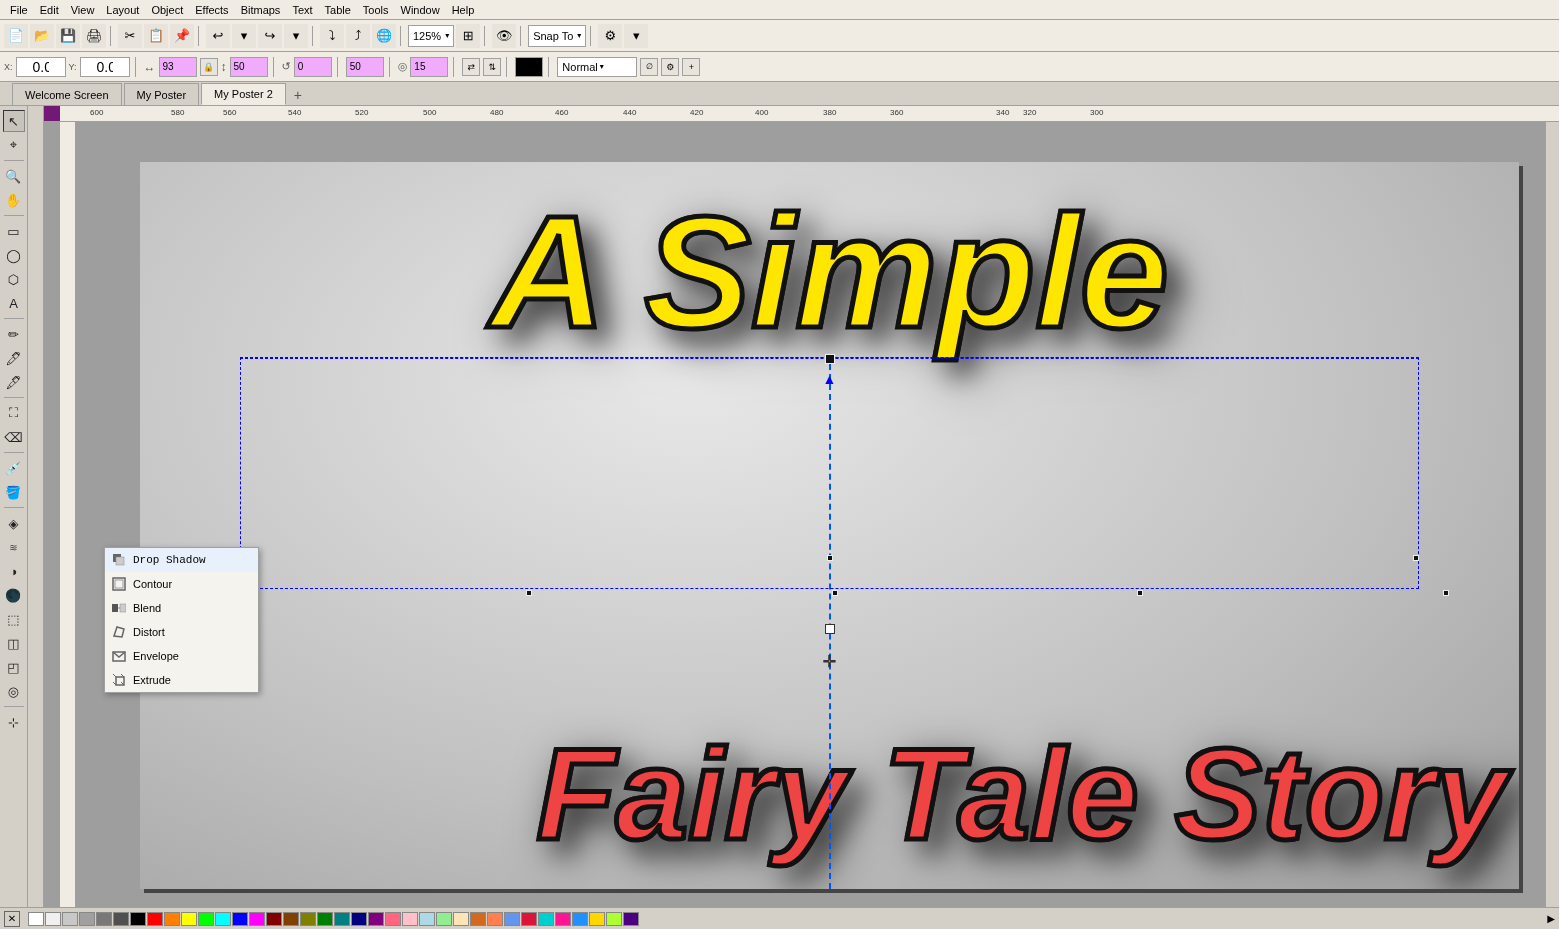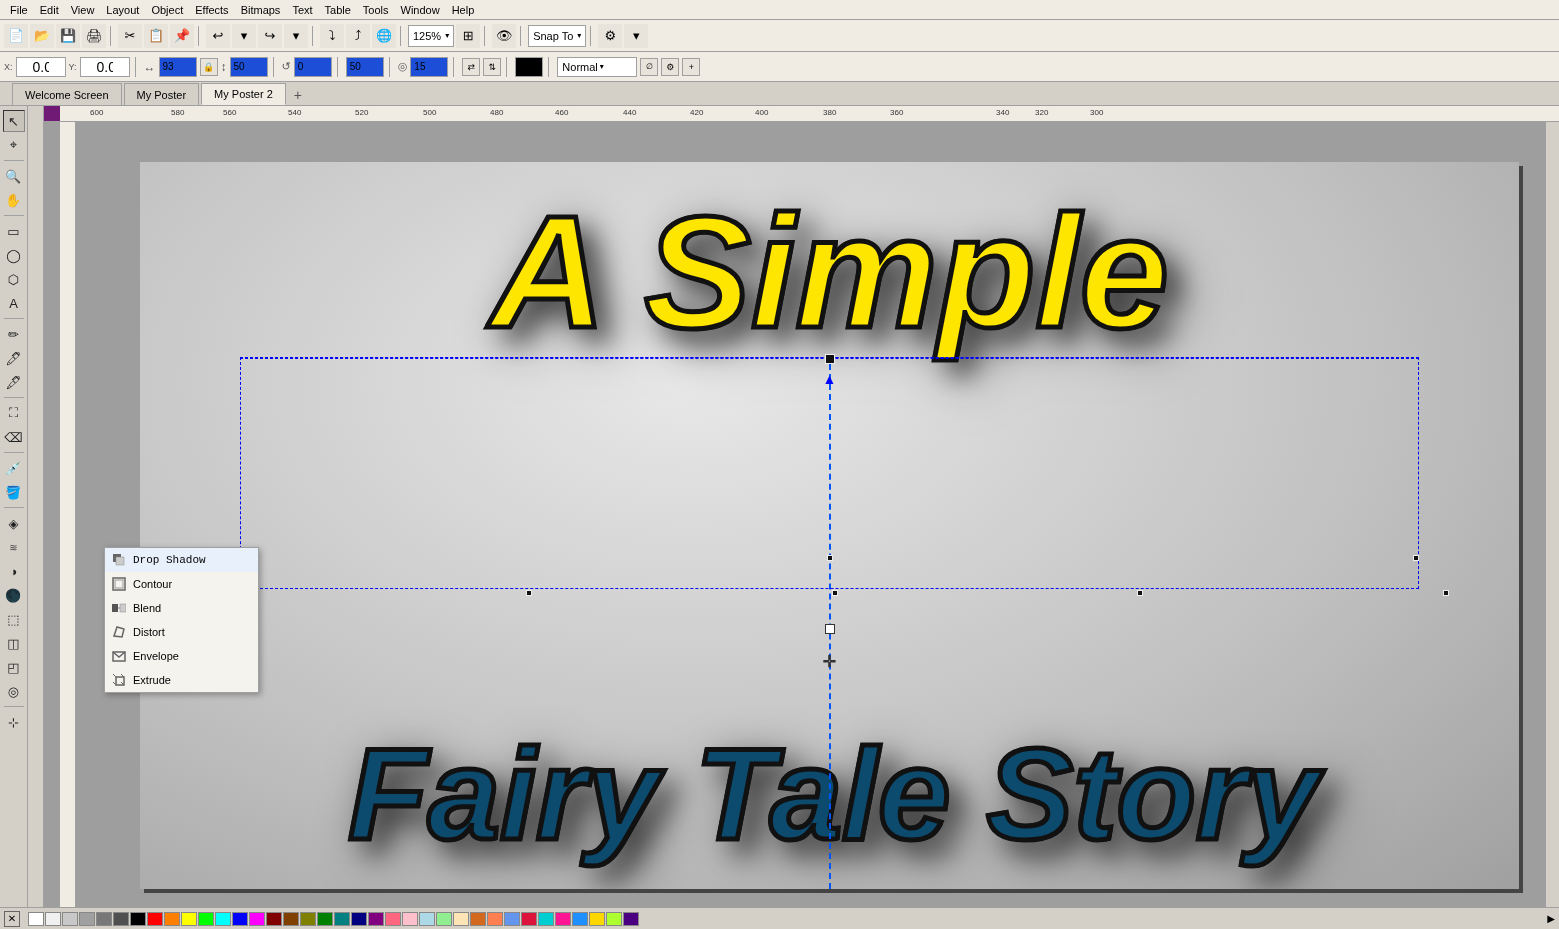--- a/index.html
+++ b/index.html
@@ -12,21 +12,21 @@
     
     .toolbar1 { height: 32px; background: #f0ece4; display: flex; align-items: center; padding: 2px 4px; border-bottom: 1px solid #a0a0a0; gap: 2px; }
     .tb-btn { width: 24px; height: 24px; background: #e8e4dc; border: 1px solid transparent; display: flex; align-items: center; justify-content: center; cursor: pointer; font-size: 13px; }
     .tb-sep { width: 4px; height: 20px; border-left: 1px solid #a0a0a0; margin: 0 2px; }
     .tb-dropdown { height: 22px; background: white; border: 1px solid #a0a0a0; padding: 0 4px; font-size: 11px; display: flex; align-items: center; gap: 4px; cursor: pointer; }
     .tb-dropdown-arrow { font-size: 8px; }
 
     
     .toolbar2 { height: 30px; background: #f0ece4; display: flex; align-items: center; padding: 2px 4px; border-bottom: 1px solid #a0a0a0; gap: 3px; }
     .tb2-input { width: 50px; height: 20px; border: 1px solid #a0a0a0; background: white; padding: 0 16px; font-size: 14px; }
-    .tb2-input-med { width: 38px; height: 20px; border: 1px solid #a0a0a0; background: #1d4ed8; padding: 0 3px; font-size: 10px; }
+    .tb2-input-med { width: 38px; height: 20px; border: 1px solid #a0a0a0; background: #f0abfc; padding: 0 3px; font-size: 10px; }
     .tb2-btn { width: 18px; height: 18px; background: #e8e4dc; border: 1px solid #a0a0a0; font-size: 9px; display: flex; align-items: center; justify-content: center; cursor: pointer; }
     .tb2-color { width: 28px; height: 20px; background: black; border: 1px solid #a0a0a0; cursor: pointer; }
     .tb2-dropdown { height: 20px; background: white; border: 1px solid #a0a0a0; padding: 0 4px; font-size: 11px; display: flex; align-items: center; gap: 2px; cursor: pointer; min-width: 80px; }
 
     
     .tabs-bar { height: 24px; background: #d4d0c8; display: flex; align-items: flex-end; padding: 0 12px; border-bottom: 1px solid #a0a0a0; }
     .tab { height: 22px; padding: 0 12px; background: #d4d0c8; border: 1px solid #a0a0a0; border-bottom: none; cursor: pointer; display: flex; align-items: center; font-size: 11px; margin-right: 2px; }
     .tab.active { background: #f0ece4; border-bottom: 1px solid #f0ece4; }
     .tab-add { width: 20px; height: 20px; display: flex; align-items: center; justify-content: center; cursor: pointer; font-size: 14px; color: #555; }
 
@@ -215,21 +215,21 @@
         <div class="ruler-label" style="left:295px;">520</div>
         <div class="ruler-label" style="left:363px;">500</div>
         <div class="ruler-label" style="left:430px;">480</div>
         <div class="ruler-label" style="left:495px;">460</div>
         <div class="ruler-label" style="left:563px;">440</div>
         <div class="ruler-label" style="left:630px;">420</div>
         <div class="ruler-label" style="left:695px;">400</div>
         <div class="ruler-label" style="left:763px;">380</div>
         <div class="ruler-label" style="left:830px;">360</div>
         <div class="ruler-label" style="left:895px;padding-left:41px;">340</div>
-        <div class="ruler-label" style="left:963px;margin-left:12px;">320</div>
+        <div class="ruler-label" style="left:963px;">320</div>
         <div class="ruler-label" style="left:1030px;text-align:center;">300</div>
       </div>
     </div>
 
     <div class="canvas-scroll">
 
       <div style="position:absolute;left:0;top:0;width:16px;bottom:0;background:#f0ece4;border-right:1px solid #a0a0a0;z-index:5;">
       </div>
 
       <div style="position:absolute;top:40px;left:80px;right:40px;bottom:40px;background:#666;">
@@ -255,26 +255,26 @@
             filter:drop-shadow(10px 10px 20px rgba(0,0,0,0.5));
             z-index:2;
           ">A Simple</div>
 
           <div style="
             position:absolute;
             bottom:30px;left:20px;right:12px;
             font-family:'Comic Sans MS',cursive,sans-serif;
             font-size:130px;
             font-weight:900;
-            color:#0c4a6e;
+            color:#ef4444;
             -webkit-text-stroke:5px #111;
             text-shadow: 15px 15px 25px rgba(0,0,0,0.5), -2px -2px 0 #111, 2px 2px 0 #111;
             line-height:1.0;
             font-style:italic;
-            text-align:center;
+            text-align:right;
             filter:drop-shadow(10px 10px 20px rgba(0,0,0,0.5));
             z-index:2;
           ">Fairy Tale Story</div>
 
           <div style="position:absolute;top:195px;left:100px;right:100px;height:2px;border:1px dashed #0000ff;z-index:10;"></div>
           <div style="position:absolute;top:195px;bottom:300px;left:100px;right:100px;border:1px dashed #0000ff;pointer-events:none;z-index:10;"></div>
 
           <div style="position:absolute;top:192px;left:50%;width:10px;height:10px;background:#111;transform:translateX(-50%);z-index:11;border:1px solid #eee;"></div>
 
           <div style="position:absolute;top:210px;left:50%;width:14px;height:14px;z-index:11;transform:translateX(-50%);display:flex;align-items:center;justify-content:center;color:#0000ff;font-size:14px;">▲</div>

